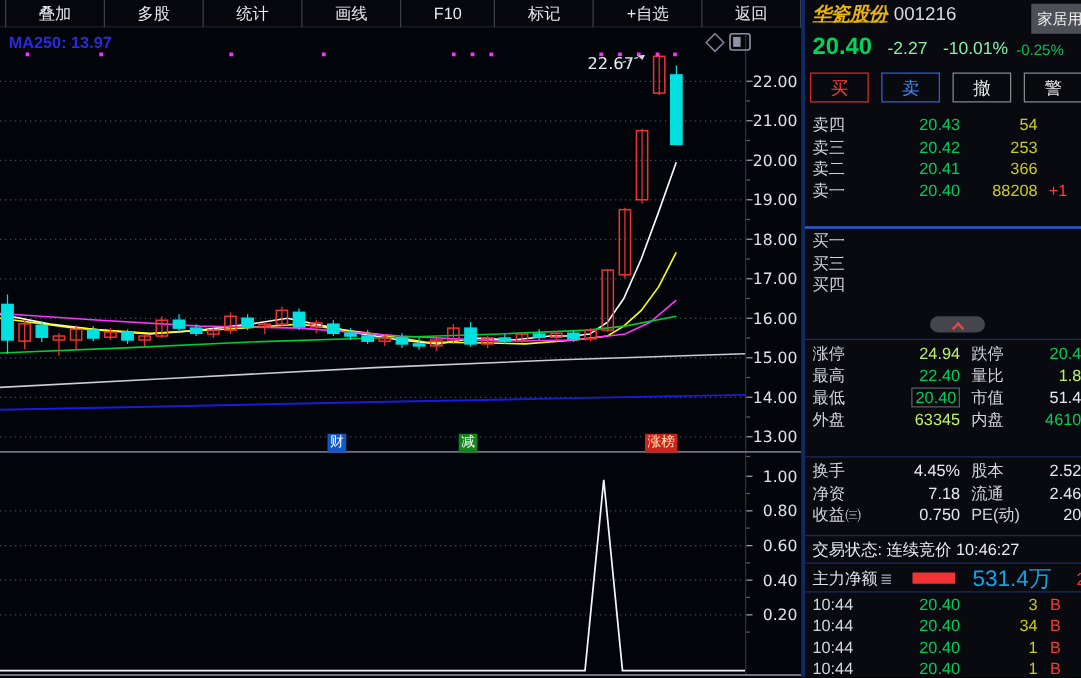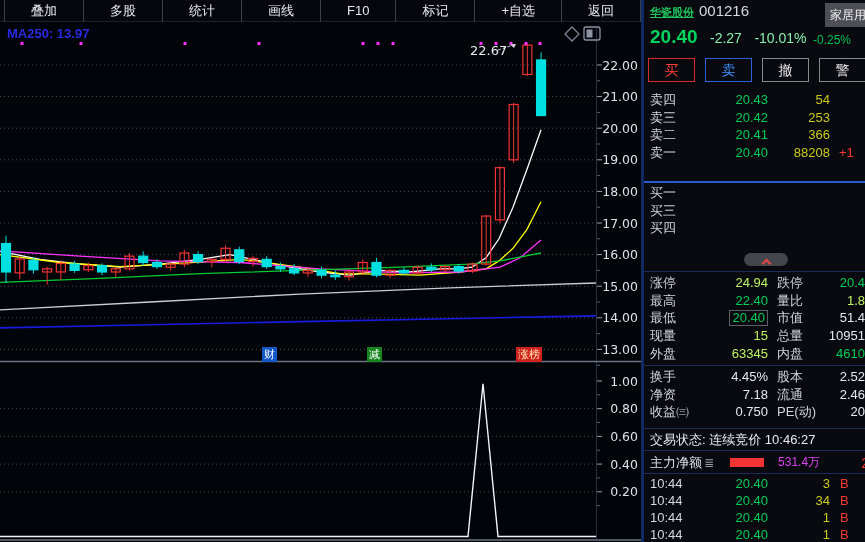--- a/index.html
+++ b/index.html
@@ -30,21 +30,21 @@
 
   
   .rp { position:absolute; left:644px; top:0; width:221px; height:542px;
     background:#090910; overflow:hidden; }
   .v-divider { position:absolute; left:641px; top:0; width:3px; height:542px; background:#122a63; }
 
   .rp-sep { position:absolute; left:0; width:221px; height:1px; background:#1b2d5c; }
   .rp-sep-bright { position:absolute; left:0; width:221px; height:2px; background:#2a5cd6; }
 
   .rp-header { position:absolute; left:6px; top:2px; width:215px; height:52px; }
-  .stock-name { color:#22c55e; font-size:11px; font-weight:bold; text-decoration:underline; }
+  .stock-name { color:#eab308; font-size:15px; font-weight:bold; text-decoration:underline;font-style:italic; }
   .stock-code { color:#d6d9de; font-size:15px; margin-left:5px; }
   .price-row { margin-top:6px; }
   .last-price { color:#00d45e; font-size:19px; font-weight:bold; }
   .chg { color:#86efac; font-size:14px; margin-left:8px; }
   .sector-box { position:absolute; right:-6px; top:1px; width:46px; height:24px; background:#4e4e56;
     color:#f2f2f2; font-size:12px; line-height:24px; padding-left:5px; white-space:nowrap; overflow:hidden; }
   .sector-chg { position:absolute; right:14px; top:31px; color:#00c257; font-size:12px; }
 
   .rp-buttons { position:absolute; left:4px; top:58px; width:230px; display:flex; }
   .t-btn { width:47px; height:24px; margin-right:10px; text-align:center; line-height:22px;
@@ -72,21 +72,21 @@
   .c-red { color:#bef264; } .c-green { color:#00cd5a; } .c-white { color:#e6e9ef; }
   .v-boxed { border:1px solid #5a5f68; padding:0 2px; line-height:14px; display:inline-block; }
 
   .rp-status { position:absolute; left:6px; top:431px; color:#e8ebf0; font-size:13px; }
 
   .rp-mainforce { position:absolute; left:6px; top:453px; width:215px; height:19px;
     display:flex; align-items:center; font-size:13px; }
   .mf-label { color:#dfe3ea; }
   .mf-icon { color:#9aa0ac; margin-left:2px; font-size:12px; }
   .mf-bar { width:34px; height:9px; background:#f23333; margin-left:16px; }
-  .mf-val { color:#d946ef; font-size:12px; margin-left:14px; }
+  .mf-val { color:#0ea5e9; font-size:18px; margin-left:14px; }
   .mf-extra { color:#f23333; font-size:14px; margin-left:auto; margin-right:-4px; }
 
   .tick-row { display:flex; height:16.9px; line-height:16.9px; font-size:13px; }
   .tk-time { width:40px; color:#d4d8de; }
   .tk-price { width:78px; text-align:right; color:#00cd5a; }
   .tk-vol { width:62px; text-align:right; color:#cbcb1e; }
   .tk-side { width:24px; padding-left:10px; color:#f23b32; }
 </style>
 </head>
 <body>
@@ -358,26 +358,20 @@
           <span class="s-l2">量比</span>
           <span class="s-v2 c-red">1.8</span>
         </div>
         <div class="s-row">
           <span class="s-l1">最低</span>
           <span class="s-v1 c-green"><span class="v-boxed c-green">20.40</span></span>
           <span class="s-l2">市值</span>
           <span class="s-v2 c-white">51.4</span>
         </div>
         <div class="s-row">
-          <span class="s-l1">现量</span>
-          <span class="s-v1 c-red">15</span>
-          <span class="s-l2">总量</span>
-          <span class="s-v2 c-white">10951</span>
-        </div>
-        <div class="s-row">
           <span class="s-l1">外盘</span>
           <span class="s-v1 c-red">63345</span>
           <span class="s-l2">内盘</span>
           <span class="s-v2 c-green">4610</span>
         </div>
       </div>
 
     <div class="rp-sep" style="top:365px;"></div>
     <div class="rp-rows" id="stat2-rows" style="top:368px;">
         <div class="s-row">

